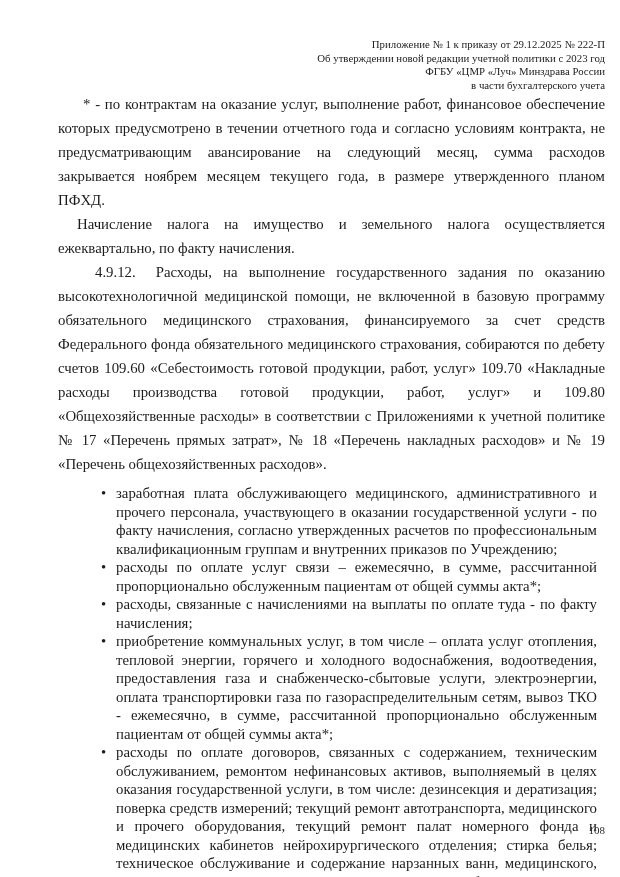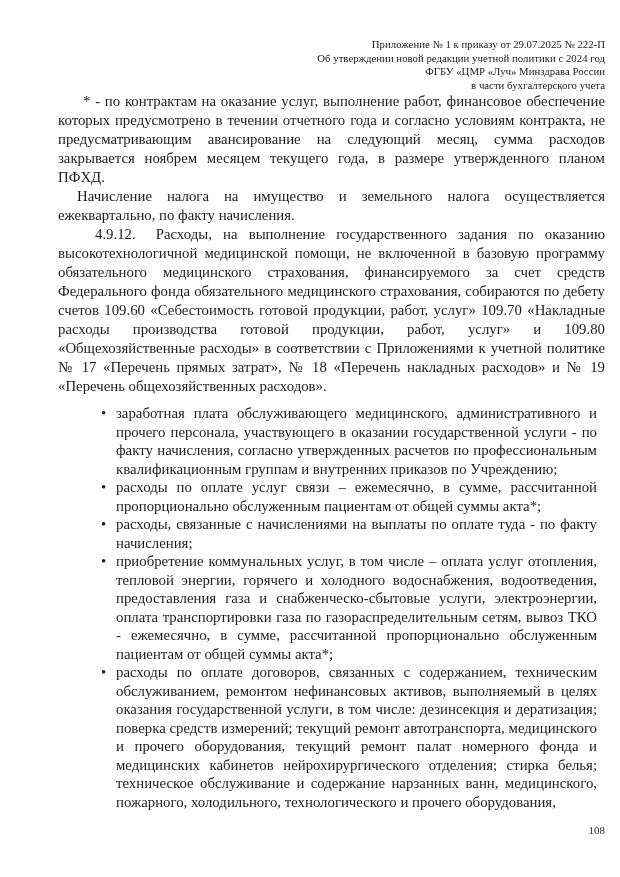--- a/index.html
+++ b/index.html
@@ -19,21 +19,21 @@
   }
   .doc-header {
     text-align: right;
     font-size: 10.8px;
     line-height: 13.6px;
     color: #222;
   }
   .body-text p {
     margin: 0;
     font-size: 14.8px;
-    line-height: 19px;
+    line-height: 24px;
     text-align: justify;
     text-align-last: left;
   }
   .p-contract  { margin-top: 8px;  text-indent: 25px; }
   .p-tax       { margin-top: 3px;  text-indent: 19px; }
   .p-section   { margin-top: 14px; text-indent: 37px; }
   .p-establish { margin-top: 2px;  text-indent: 58px; }
   .tabgap { display: inline-block; width: 20px; }
   ul.bullets {
     margin: 8px; padding: 0;
@@ -59,22 +59,22 @@
     font-size: 11px;
     color: #2a2a2a;
   }
 </style>
 </head>
 <body>
 
 <div class="page">
 
   <header class="doc-header">
-    <div>Приложение № 1 к приказу от 29.07.2025 № 222-П</div>
-    <div>Об утверждении новой редакции учетной политики с 2024 год</div>
+    <div>Приложение № 1 к приказу от 29.12.2025 № 222-П</div>
+    <div>Об утверждении новой редакции учетной политики с 2023 год</div>
     <div>ФГБУ «ЦМР «Луч» Минздрава России</div>
     <div>в части бухгалтерского учета</div>
   </header>
 
   <main class="body-text">
 
     <p class="p-contract">* - по контрактам на оказание услуг, выполнение работ, финансовое обеспечение которых предусмотрено в течении отчетного года и согласно условиям контракта, не предусматривающим авансирование на следующий месяц, сумма расходов закрывается ноябрем месяцем текущего года, в размере утвержденного планом ПФХД.</p>
 
     <p class="p-tax">Начисление налога на имущество и земельного налога осуществляется ежеквартально, по факту начисления.</p>
 

